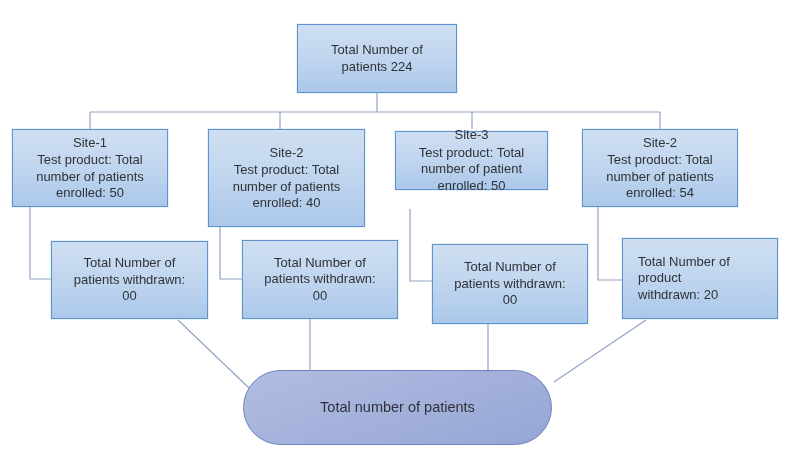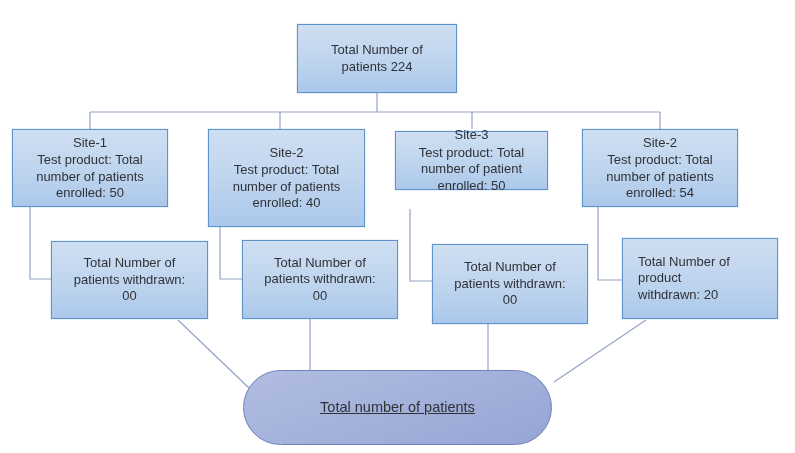--- a/index.html
+++ b/index.html
@@ -66,21 +66,21 @@
   .topbox{left:297px;top:24px;width:160px;height:69px;}
   .s1{left:12px;top:129px;width:156px;height:78px;}
   .s2{left:208px;top:129px;width:157px;height:98px;}
   .s3{left:395px;top:131px;width:153px;height:59px;}
   .s4{left:582px;top:129px;width:156px;height:78px;}
   .w1{left:51px;top:241px;width:157px;height:78px;}
   .w2{left:242px;top:240px;width:156px;height:79px;}
   .w3{left:432px;top:244px;width:156px;height:80px;}
   .w4{left:622px;top:238px;width:156px;height:81px;}
   .w4{align-items:flex-start;text-align:left;padding-left:15px;}
-  .pillbox{left:243px;top:370px;width:309px;height:75px;text-decoration:underline;}
+  .pillbox{left:243px;top:370px;width:309px;height:75px;}
 </style>
 </head>
 <body>
 
 <div class="stage">
 
   <svg class="wires" viewBox="0 0 795 453" fill="none" stroke="#93a3c4" stroke-width="1.2">
     <path d="M377,93 V112 M90,112 H660 M90,112 V129 M280,112 V129 M472,112 V129 M660,112 V129"></path>
     <path d="M30,206 V279 H51 M220,206 V279 H242 M410,209 V281 H432 M598,206 V280 H622"></path>
     <path d="M178,320 L249,388 M310,319 V371 M488,323 V371 M646,320 L554,382"></path>

